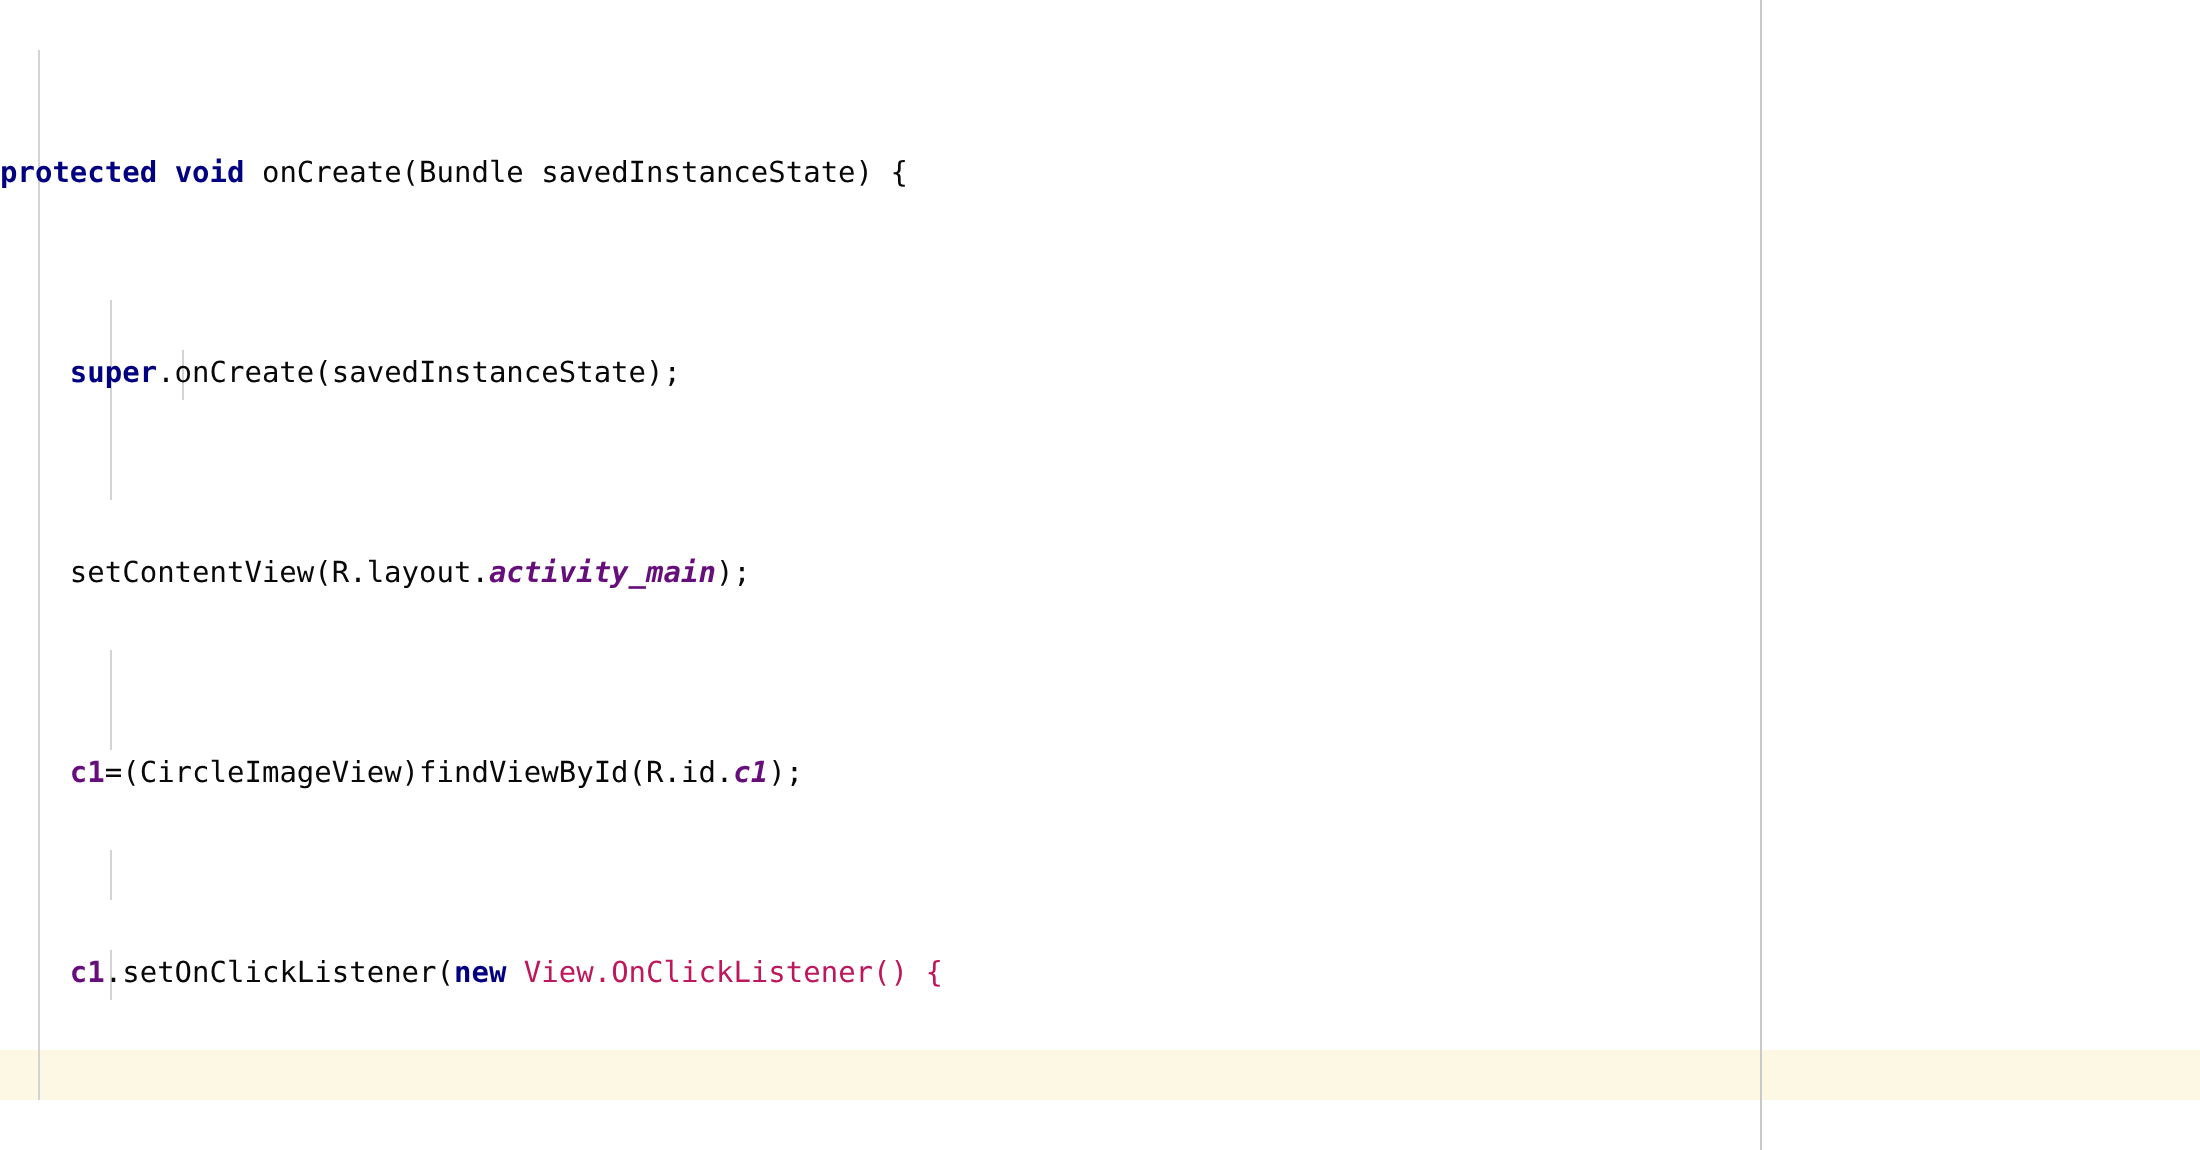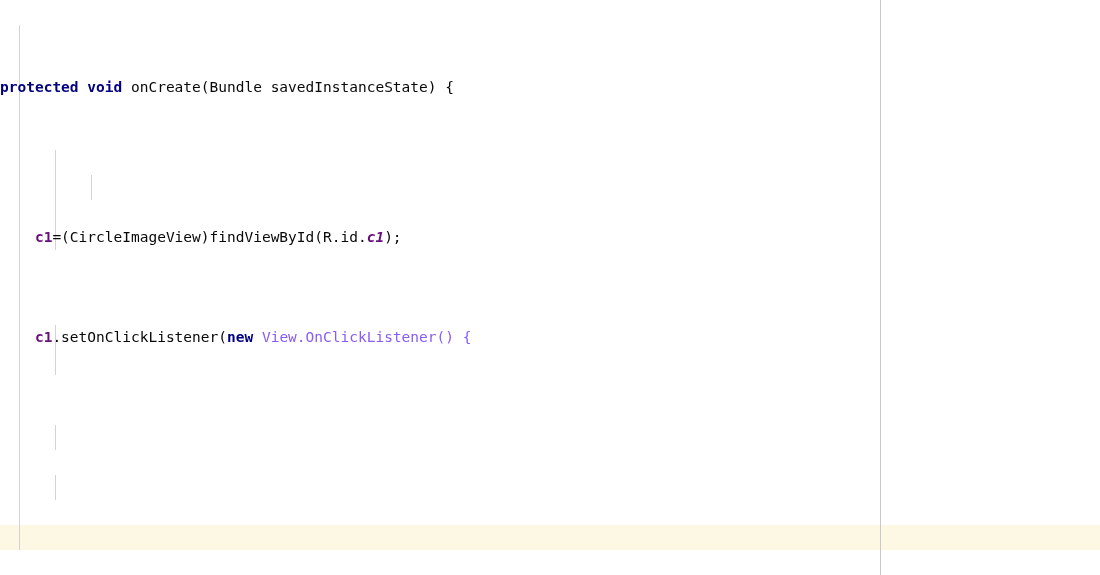--- a/index.html
+++ b/index.html
@@ -67,21 +67,21 @@
     background: #d3d3d3;
     z-index: 1;
     pointer-events: none;
   }
 
   
   .kw        { color: #000080; font-weight: bold; }
   .plain     { color: #080808; }
   .field     { color: #660e7a; font-weight: bold; }
   .statfield { color: #660e7a; font-weight: bold; font-style: italic; }
-  .gray      { color: #8b5cf6; }
+  .gray      { color: #be185d; }
 </style>
 </head>
 <body>
 
 <div id="editor">
 
   <div class="caret-row-band" style="top:525px;"></div>
 
   <div class="margin-guide" style="left:880px;"></div>
 
@@ -89,21 +89,23 @@
   <div class="iguide" style="left:55px; top:150px; height:100px;"></div>
   <div class="iguide" style="left:91px; top:175px; height:25px;"></div>
   <div class="iguide" style="left:55px; top:325px; height:50px;"></div>
   <div class="iguide" style="left:55px; top:425px; height:25px;"></div>
   <div class="iguide" style="left:55px; top:475px; height:25px;"></div>
 
   <div class="code-layer">
 
     <div class="line"><span class="kw">protected</span> <span class="kw">void</span> <span class="plain">onCreate(Bundle savedInstanceState) {</span></div>
 
+    <div class="line">    <span class="kw">super</span><span class="plain">.onCreate(savedInstanceState);</span></div>
 
+    <div class="line">    <span class="plain">setContentView(R.layout.</span><span class="statfield">activity_main</span><span class="plain">);</span></div>
 
     <div class="line">    <span class="field">c1</span><span class="plain">=(CircleImageView)findViewById(R.id.</span><span class="statfield">c1</span><span class="plain">);</span></div>
 
     <div class="line">    <span class="field">c1</span><span class="plain">.setOnClickListener(</span><span class="kw">new</span><span class="gray"> View.OnClickListener() {</span></div>
 
     
 
     
 
     

